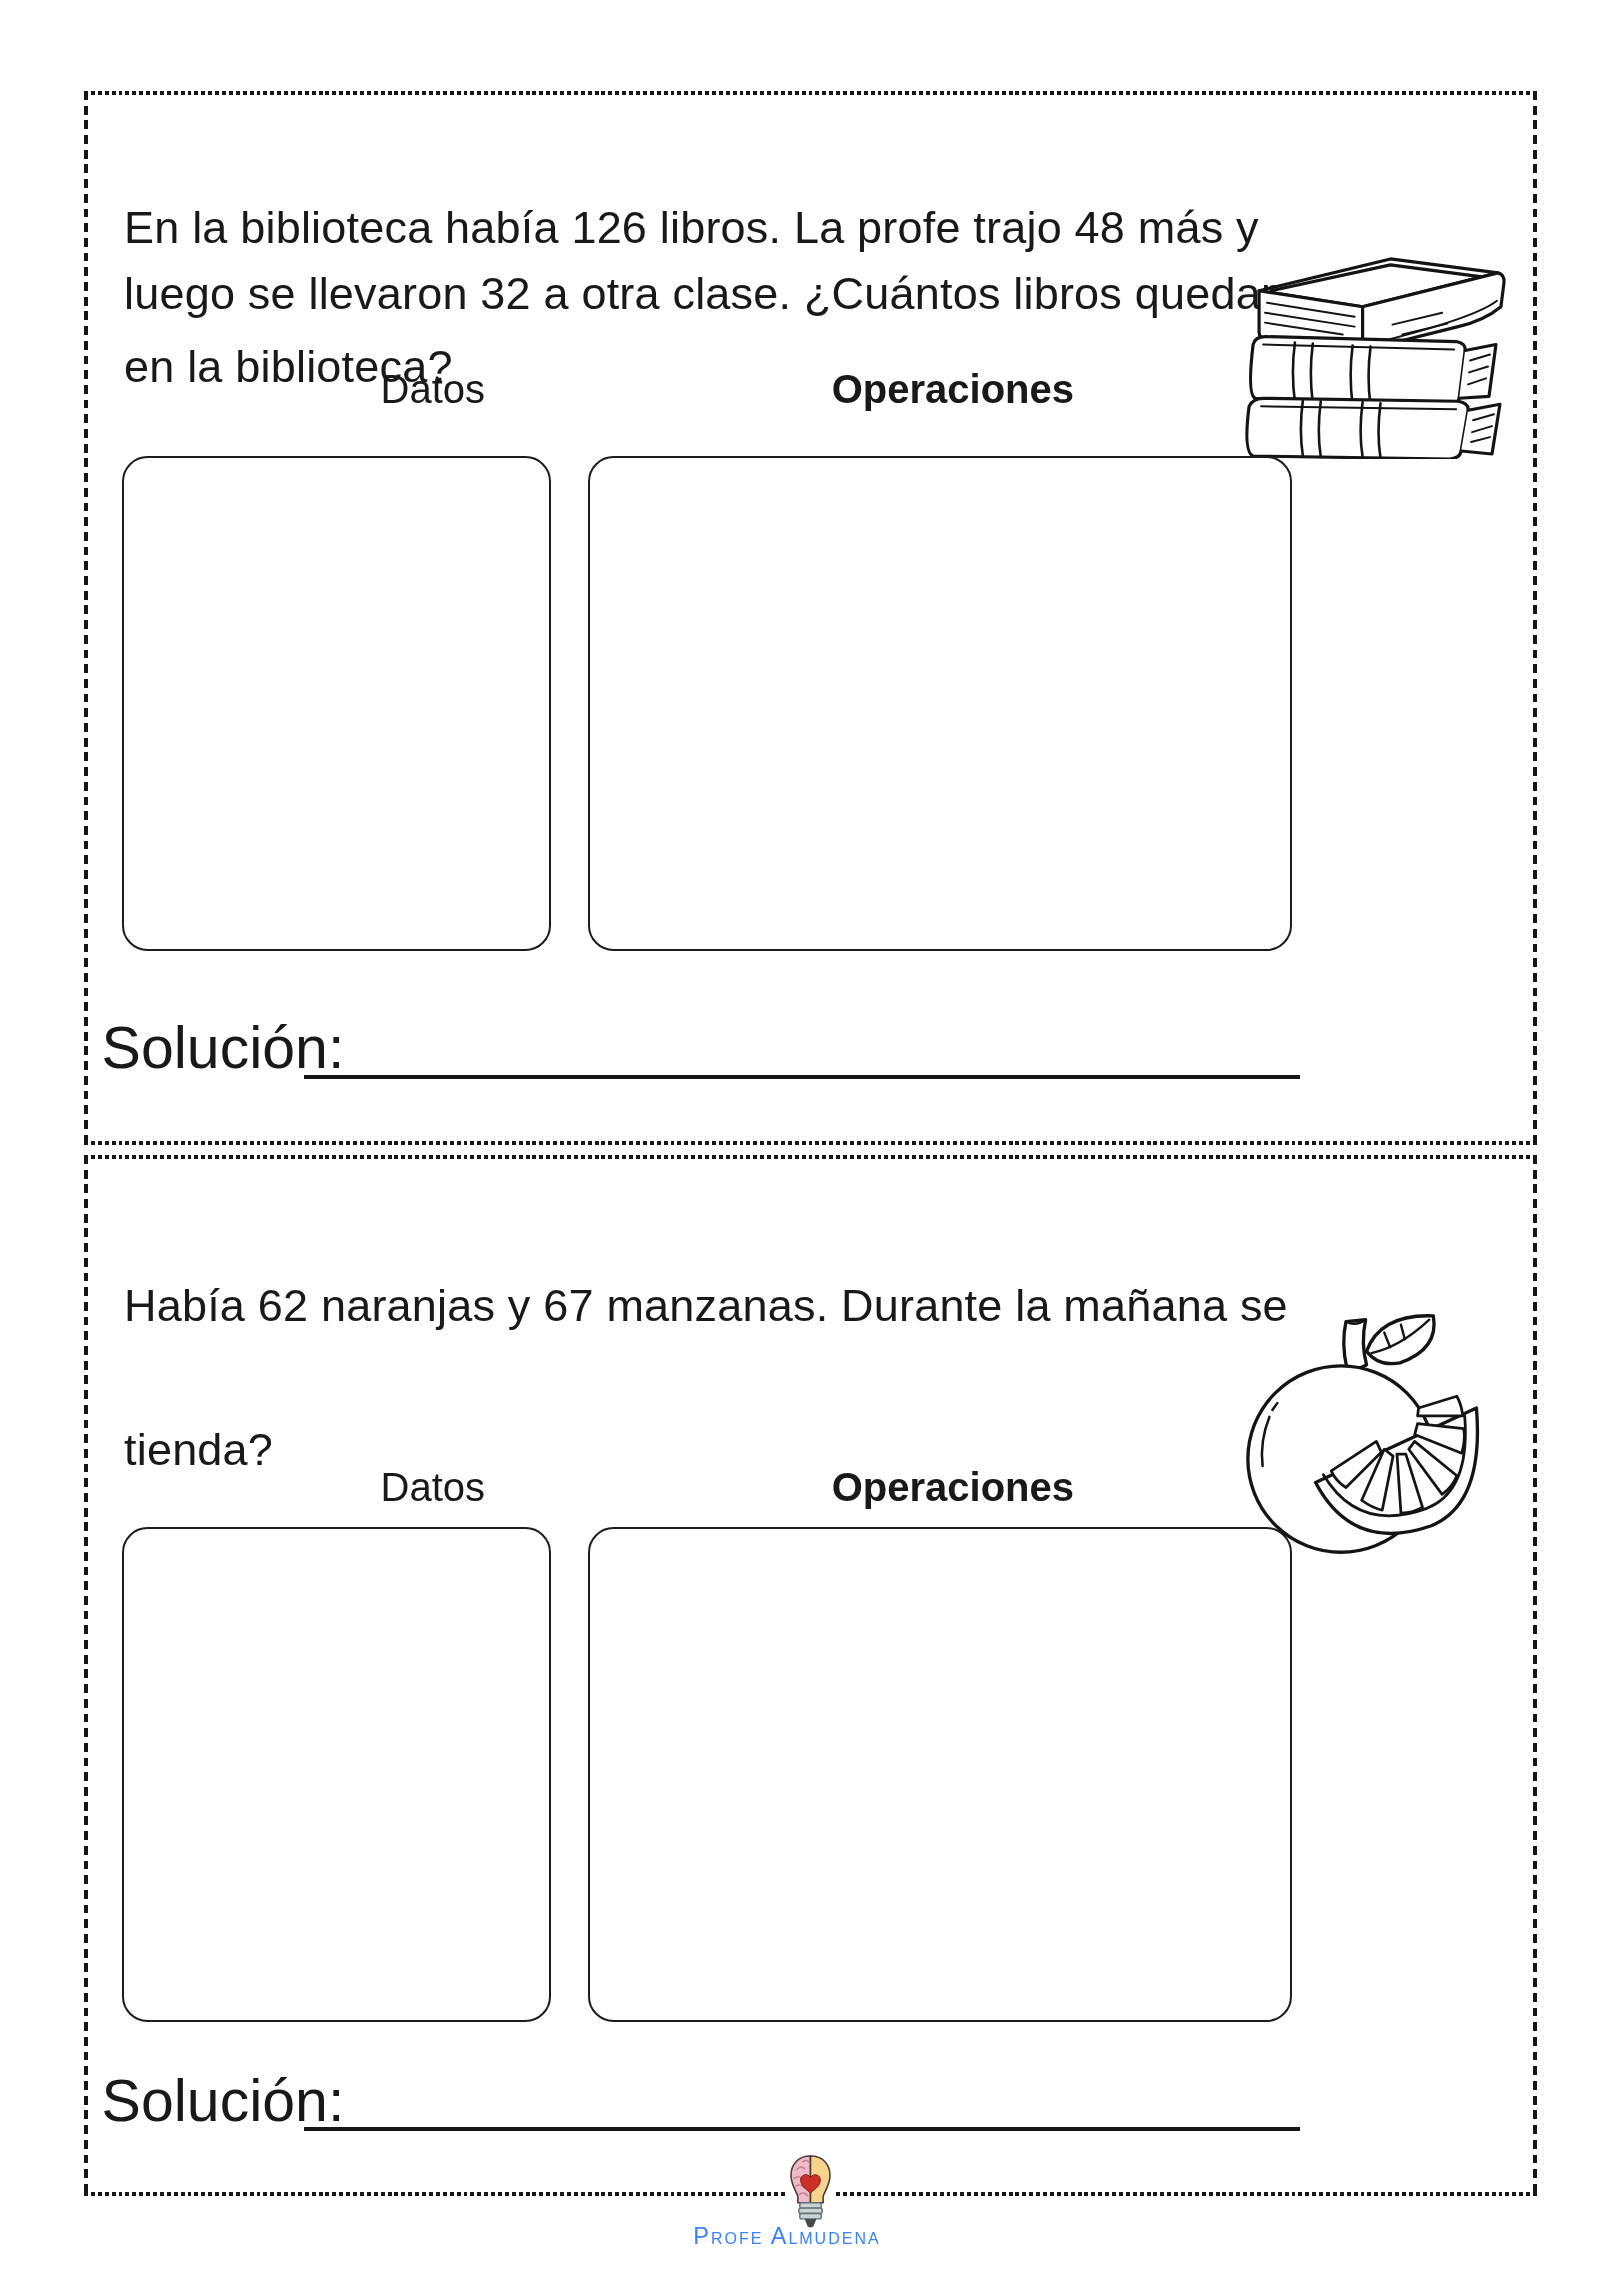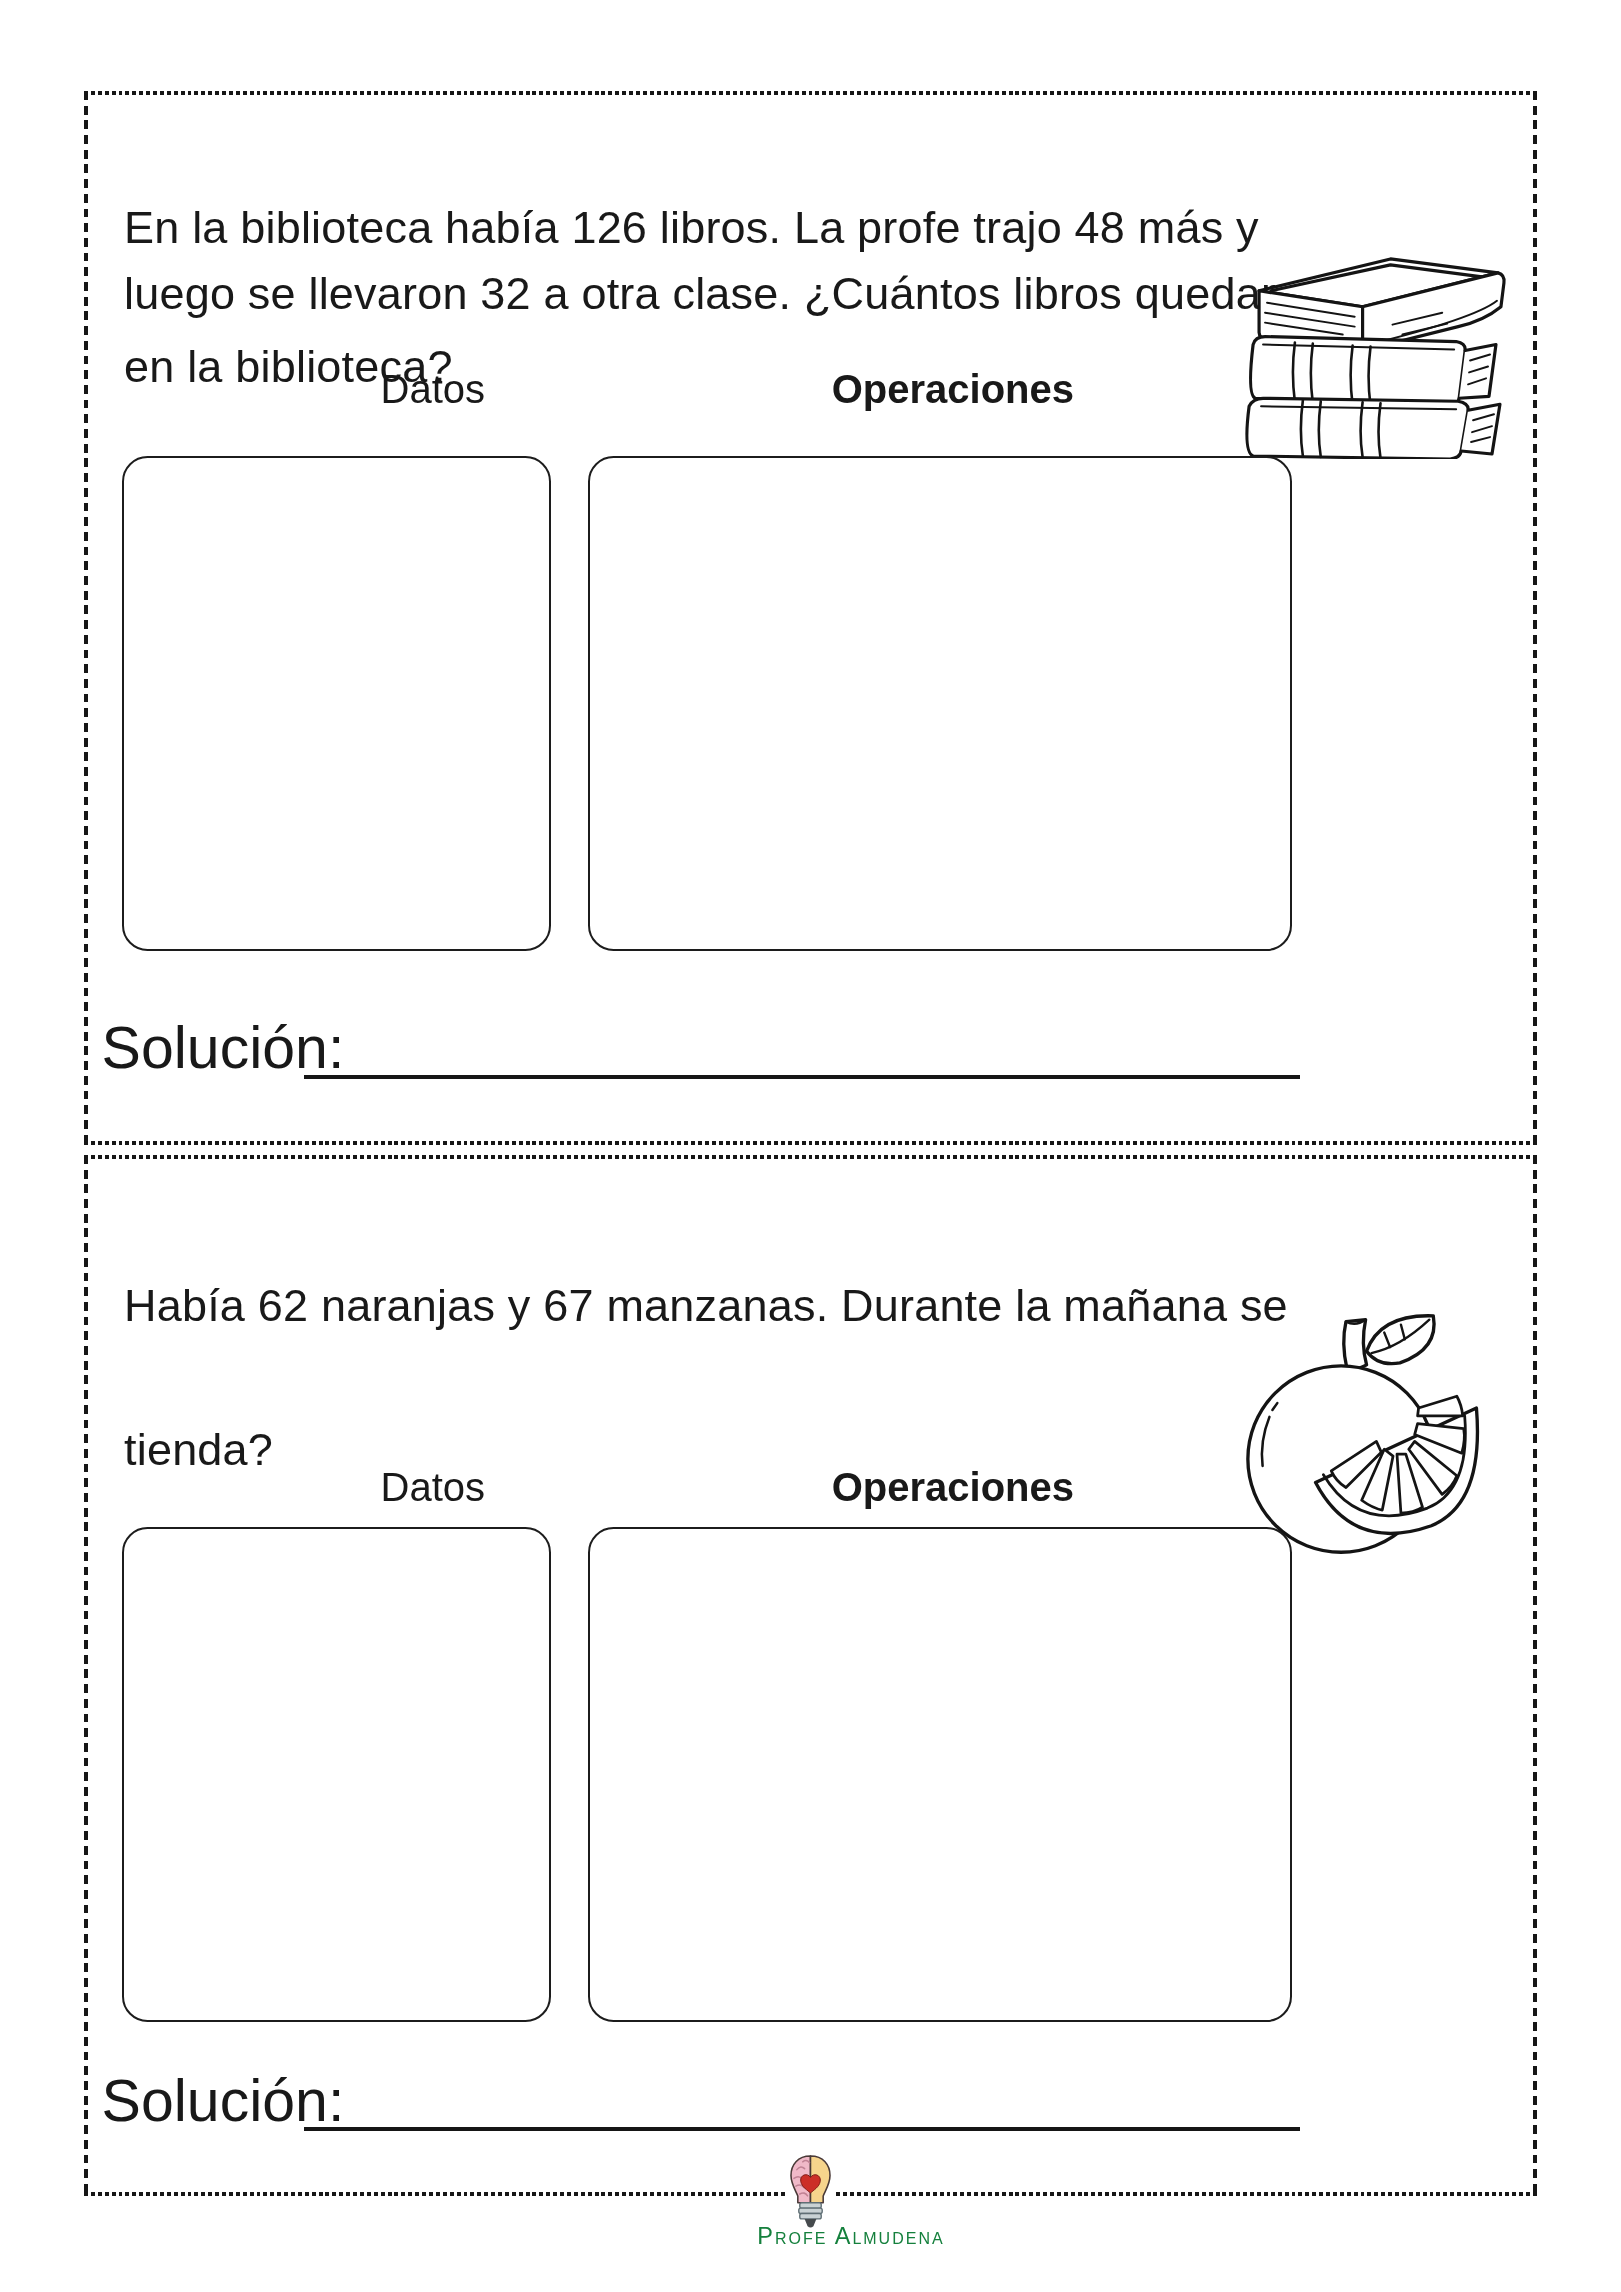--- a/index.html
+++ b/index.html
@@ -63,23 +63,23 @@
   }
   .s1-solucion-line{top:984px;}
   .s2-solucion-line{top:972px;}
 
   .illustration{position:absolute;}
   .books-art{left:1159px;top:154px;width:279px;height:214px;}
   .orange-art{left:1153px;top:151px;width:267px;height:259px;}
 
   .logo{position:absolute;left:784px;top:2154px;width:53px;height:80px;z-index:5;}
   .brand{
-    position:absolute;left:704px;top:2223px;width:294px;
+    position:absolute;left:640px;top:2223px;width:294px;
     text-align:center;font-size:23.5px;letter-spacing:2px;
-    font-variant:small-caps;color:#15803d;z-index:5;white-space:nowrap;
+    font-variant:small-caps;color:#3b82f6;z-index:5;white-space:nowrap;
   }
   svg{display:block;}
 </style>
 </head>
 <body>
 
 <div class="page">
 
   <div class="section section-1">
     <div class="edge edge-h edge-top"></div>

